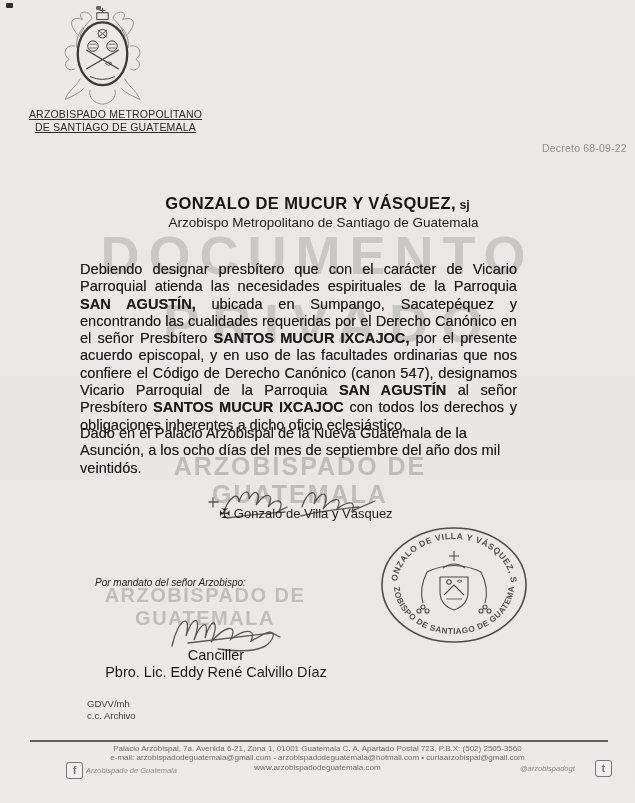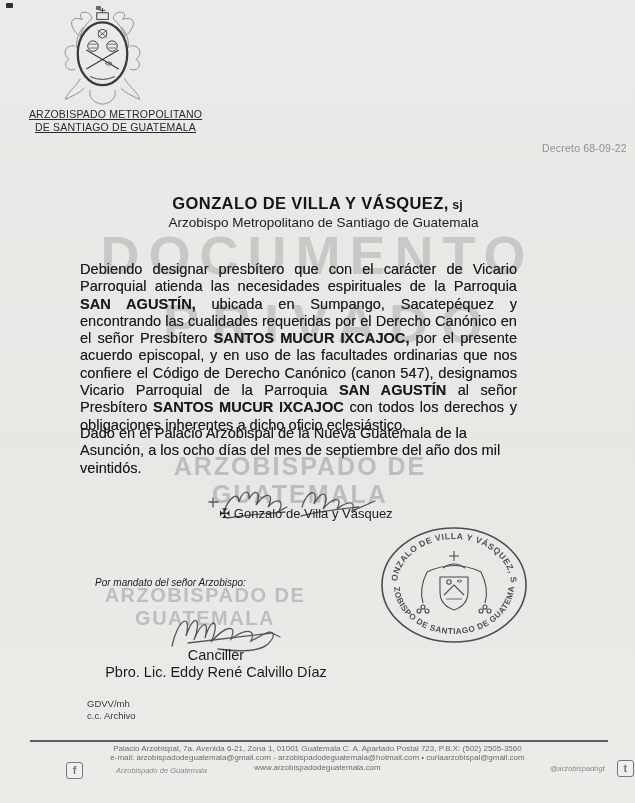--- a/index.html
+++ b/index.html
@@ -58,22 +58,22 @@
   .refs{left:87px;top:698px;font-size:9.5px;line-height:11.5px;color:#3a3a3a;}
   
   .footer-rule{left:30px;top:740px;width:578px;height:2px;background:#454545;opacity:.85;}
   .footer-text{left:0;top:744px;width:635px;text-align:center;font-size:8px;line-height:9.3px;color:#6b6b69;}
   .fb-wrap{left:66px;top:762px;display:flex;align-items:center;gap:3px;}
   .sq-icon{
     width:15px;height:15px;border:1px solid #777;border-radius:3px;
     color:#777;font-weight:bold;font-size:11px;line-height:14px;text-align:center;
     background:rgba(255,255,255,.25);
   }
-  .icon-label{font-size:7.5px;font-style:italic;color:#8a8a88;margin-left:30px;}
-  .tw-wrap{left:520px;top:760px;display:flex;align-items:center;gap:12px;}
+  .icon-label{font-size:7.5px;font-style:italic;color:#8a8a88;}
+  .tw-wrap{left:520px;top:760px;display:flex;align-items:center;gap:20px;}
   .speck{background:#2f2f2f;border-radius:1px;}
 </style>
 </head>
 <body>
 
 <div class="page">
 
   <div class="abs speck" style="left:6px;top:3px;width:7px;height:5px;"></div>
   <div class="abs speck" style="left:96px;top:6px;width:5px;height:4px;opacity:.7;"></div>
 
@@ -107,21 +107,21 @@
   </div>
 
   <div class="abs org-name">
     <div>ARZOBISPADO METROPOLITANO</div>
     <div>DE SANTIAGO DE GUATEMALA</div>
   </div>
   <div class="abs decree">Decreto 68-09-22</div>
 
   <div class="abs title-block">
     <div>
-      <span class="title-name">GONZALO DE VILLA Y VÁSQUEZ,</span><span class="title-suffix"> sj</span>
+      <span class="title-name">GONZALO DE MUCUR Y VÁSQUEZ,</span><span class="title-suffix"> sj</span>
     </div>
     <div class="title-role">Arzobispo Metropolitano de Santiago de Guatemala</div>
   </div>
 
   <div class="abs wm wm-doc">DOCUMENTO</div>
   <div class="abs wm wm-priv">PRIVADO</div>
 
   <div id="par1" class="abs body-par"><span>Debiendo designar presbítero que con el carácter de Vicario Parroquial atienda las necesidades espirituales de la Parroquia </span><span class="b">SAN AGUSTÍN,</span><span> ubicada en Sumpango, Sacatepéquez y encontrando las cualidades requeridas por el Derecho Canónico en el señor Presbítero </span><span class="b">SANTOS MUCUR IXCAJOC,</span><span> por el presente acuerdo episcopal, y en uso de las facultades ordinarias que nos confiere el Código de Derecho Canónico (canon 547), designamos Vicario Parroquial de la Parroquia </span><span class="b">SAN AGUSTÍN</span><span> al señor Presbítero </span><span class="b">SANTOS MUCUR IXCAJOC</span><span> con todos los derechos y obligaciones inherentes a dicho oficio eclesiástico.</span></div>
   <div id="par2" class="abs body-par">Dado en el Palacio Arzobispal de la Nueva Guatemala de la Asunción, a los ocho días del mes de septiembre del año dos mil veintidós.</div>
 

